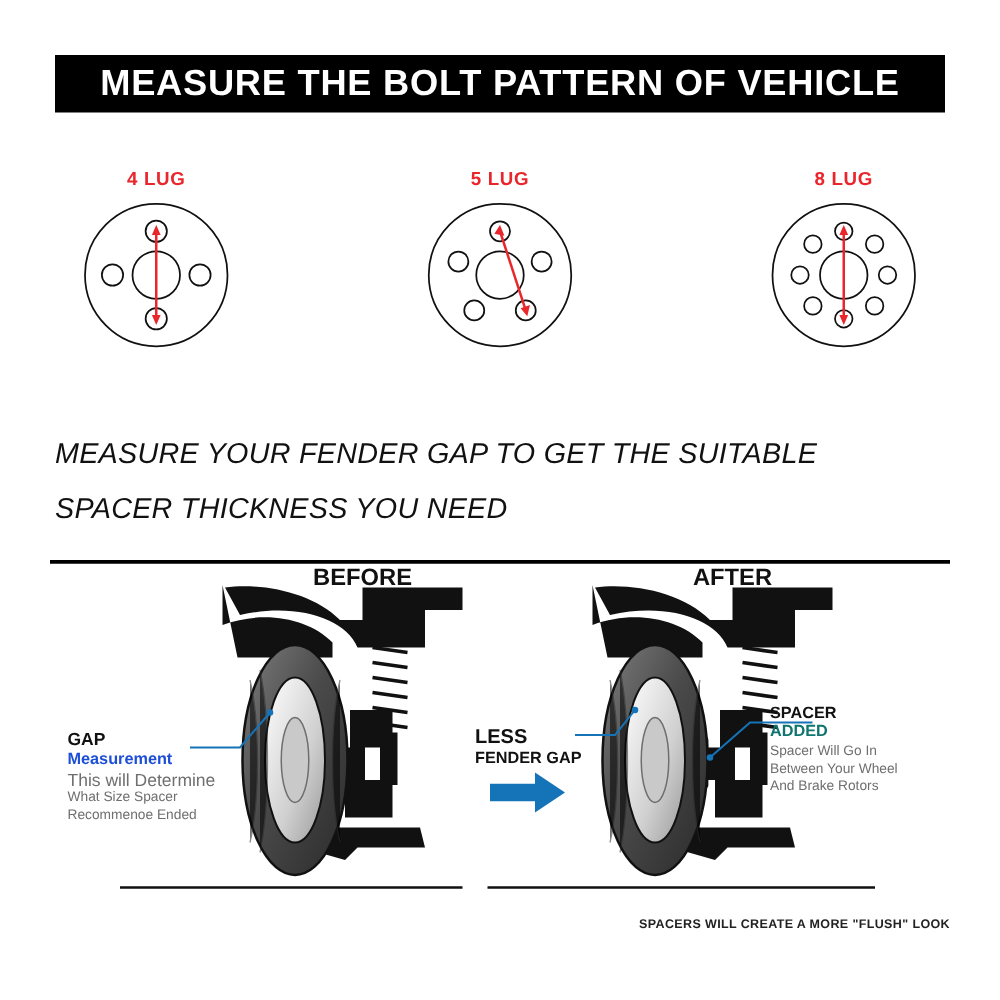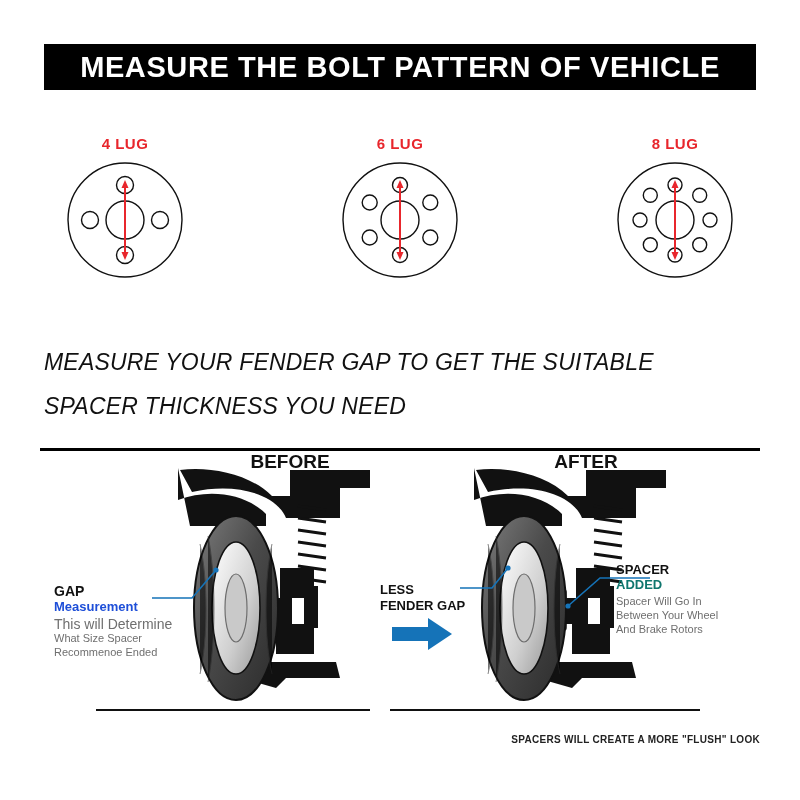--- a/index.html
+++ b/index.html
@@ -125,37 +125,36 @@
       <circle cx="70" cy="29" r="8.5" fill="none" stroke="#111" stroke-width="1.4"></circle>
       <circle cx="70" cy="99" r="8.5" fill="none" stroke="#111" stroke-width="1.4"></circle>
       <circle cx="35" cy="64" r="8.5" fill="none" stroke="#111" stroke-width="1.4"></circle>
       <circle cx="105" cy="64" r="8.5" fill="none" stroke="#111" stroke-width="1.4"></circle>
       <line x1="70" y1="29" x2="70" y2="99" stroke="#e8262c" stroke-width="2"></line>
       <polygon points="70,24 66.5,32 73.5,32" fill="#e8262c"></polygon>
       <polygon points="70,104 66.5,96 73.5,96" fill="#e8262c"></polygon>
     </svg>
   </div>
 
-
   <div class="lug-cell">
-    <div class="lug-label">6 LUG</div>
+    <div class="lug-label">5 LUG</div>
     <svg class="lug-svg" width="140" height="128" viewBox="0 0 140 128">
       <circle cx="70" cy="64" r="57" fill="none" stroke="#111" stroke-width="1.4"></circle>
       <circle cx="70" cy="64" r="19" fill="none" stroke="#111" stroke-width="1.4"></circle>
-      <circle cx="70" cy="29" r="7.5" fill="none" stroke="#111" stroke-width="1.4"></circle>
-      <circle cx="100.3" cy="46.5" r="7.5" fill="none" stroke="#111" stroke-width="1.4"></circle>
-      <circle cx="100.3" cy="81.5" r="7.5" fill="none" stroke="#111" stroke-width="1.4"></circle>
-      <circle cx="70" cy="99" r="7.5" fill="none" stroke="#111" stroke-width="1.4"></circle>
-      <circle cx="39.7" cy="81.5" r="7.5" fill="none" stroke="#111" stroke-width="1.4"></circle>
-      <circle cx="39.7" cy="46.5" r="7.5" fill="none" stroke="#111" stroke-width="1.4"></circle>
-      <line x1="70" y1="29" x2="70" y2="99" stroke="#e8262c" stroke-width="2"></line>
-      <polygon points="70,24 66.5,32 73.5,32" fill="#e8262c"></polygon>
-      <polygon points="70,104 66.5,96 73.5,96" fill="#e8262c"></polygon>
+      <circle cx="70" cy="29" r="8" fill="none" stroke="#111" stroke-width="1.4"></circle>
+      <circle cx="103.3" cy="53.2" r="8" fill="none" stroke="#111" stroke-width="1.4"></circle>
+      <circle cx="90.6" cy="92.3" r="8" fill="none" stroke="#111" stroke-width="1.4"></circle>
+      <circle cx="49.4" cy="92.3" r="8" fill="none" stroke="#111" stroke-width="1.4"></circle>
+      <circle cx="36.7" cy="53.2" r="8" fill="none" stroke="#111" stroke-width="1.4"></circle>
+      <line x1="70" y1="29" x2="90.6" y2="92.3" stroke="#e8262c" stroke-width="2"></line>
+      <polygon points="70,24 65.5,31 73.5,32.5" fill="#e8262c"></polygon>
+      <polygon points="91.8,97 86.5,90.5 94,88" fill="#e8262c"></polygon>
     </svg>
   </div>
+
 
   <div class="lug-cell">
     <div class="lug-label">8 LUG</div>
     <svg class="lug-svg" width="140" height="128" viewBox="0 0 140 128">
       <circle cx="70" cy="64" r="57" fill="none" stroke="#111" stroke-width="1.4"></circle>
       <circle cx="70" cy="64" r="19" fill="none" stroke="#111" stroke-width="1.4"></circle>
       <circle cx="70" cy="29" r="7" fill="none" stroke="#111" stroke-width="1.4"></circle>
       <circle cx="94.7" cy="39.3" r="7" fill="none" stroke="#111" stroke-width="1.4"></circle>
       <circle cx="105" cy="64" r="7" fill="none" stroke="#111" stroke-width="1.4"></circle>
       <circle cx="94.7" cy="88.7" r="7" fill="none" stroke="#111" stroke-width="1.4"></circle>
@@ -267,21 +266,21 @@
 
   <div style="position:absolute; left:14px; top:135px; width:120px;">
     <div style="font-size:14px; font-weight:bold; color:#111; line-height:16px;">GAP</div>
     <div style="font-size:13px; font-weight:bold; color:#1d4ed8; line-height:16px;">Measurement</div>
     <div style="font-size:14px; color:#6f6f6f; line-height:14px; margin-top:2px;">This will Determine</div>
     <div style="font-size:11px; color:#6f6f6f; line-height:14px;">What Size Spacer</div>
     <div style="font-size:11px; color:#6f6f6f; line-height:14px;">Recommenoe Ended</div>
   </div>
 
   <div style="position:absolute; left:340px; top:134px; width:100px;">
-    <div style="font-size:13px; font-weight:bold; color:#111; line-height:16px;">LESS</div>
+    <div style="font-size:16px; font-weight:bold; color:#111; line-height:16px;">LESS</div>
     <div style="font-size:13px; font-weight:bold; color:#111; line-height:16px;">FENDER GAP</div>
   </div>
 
   <div style="position:absolute; left:576px; top:114px; width:150px;">
     <div style="font-size:13px; font-weight:bold; color:#111; line-height:15px;">SPACER</div>
     <div style="font-size:13px; font-weight:bold; color:#0f766e; line-height:15px;">ADDED</div>
     <div style="font-size:11px; color:#6f6f6f; line-height:14px; margin-top:2px;">Spacer Will Go In</div>
     <div style="font-size:11px; color:#6f6f6f; line-height:14px;">Between Your Wheel</div>
     <div style="font-size:11px; color:#6f6f6f; line-height:14px;">And Brake Rotors</div>
   </div>

